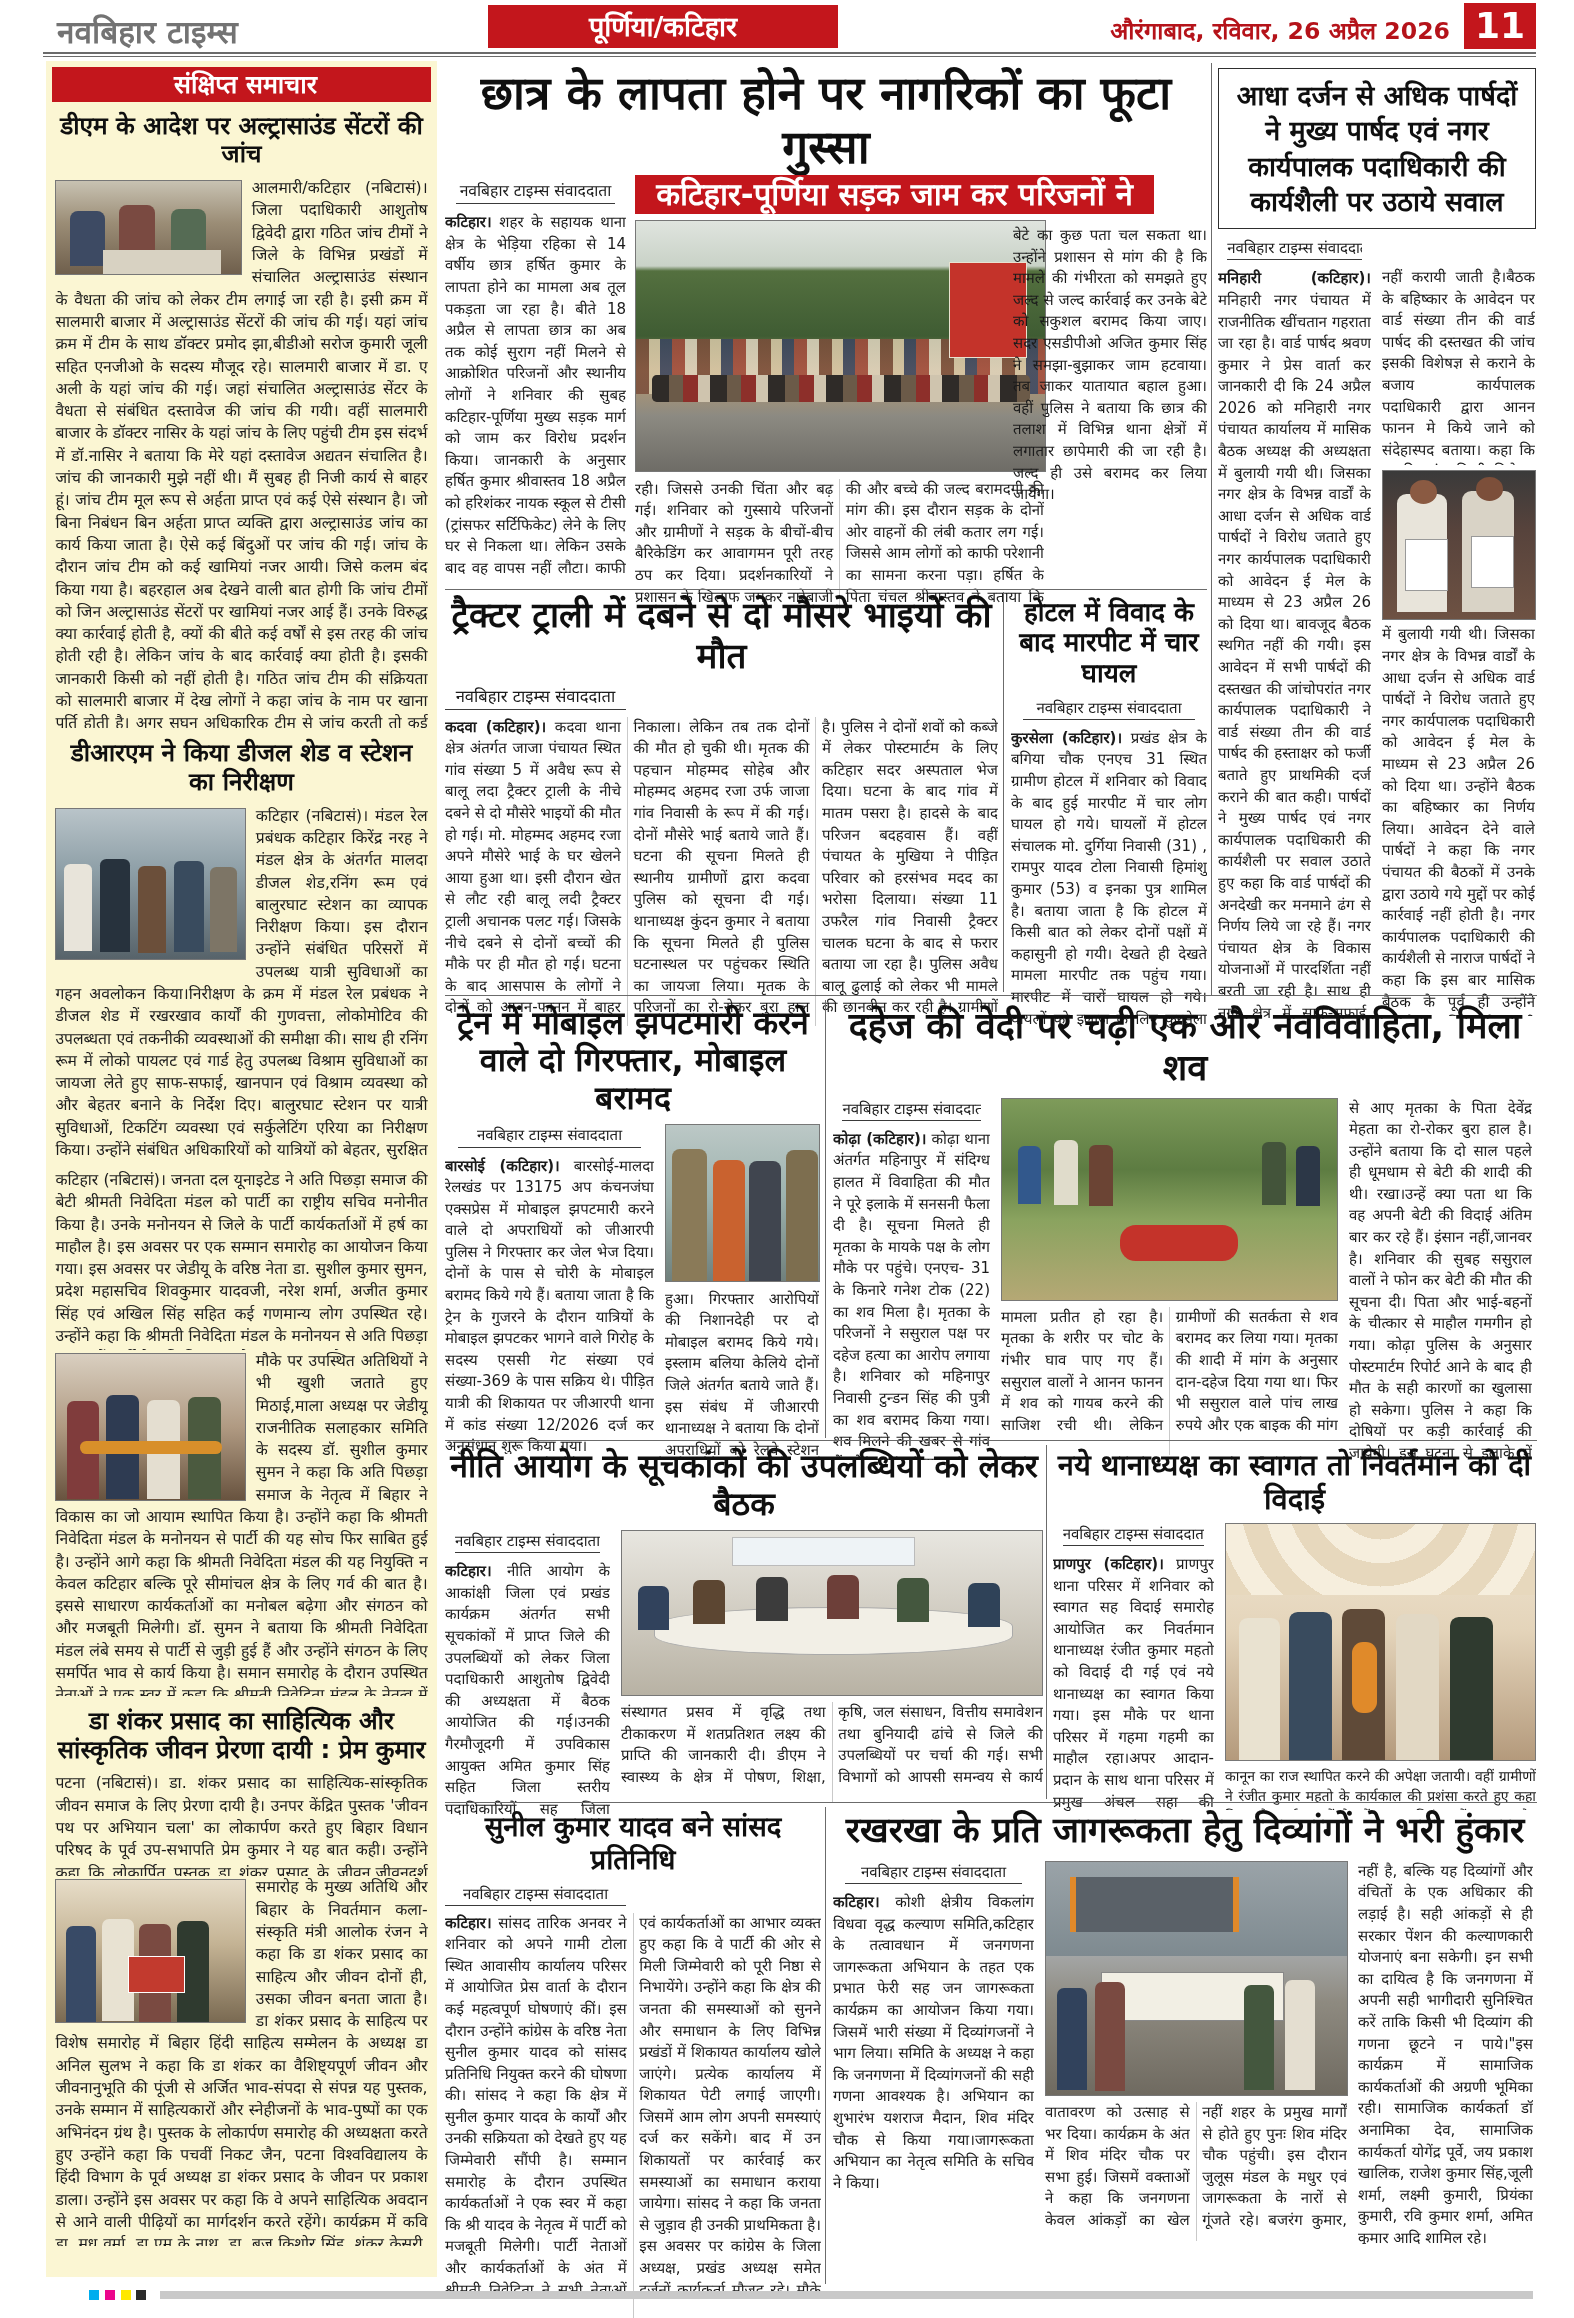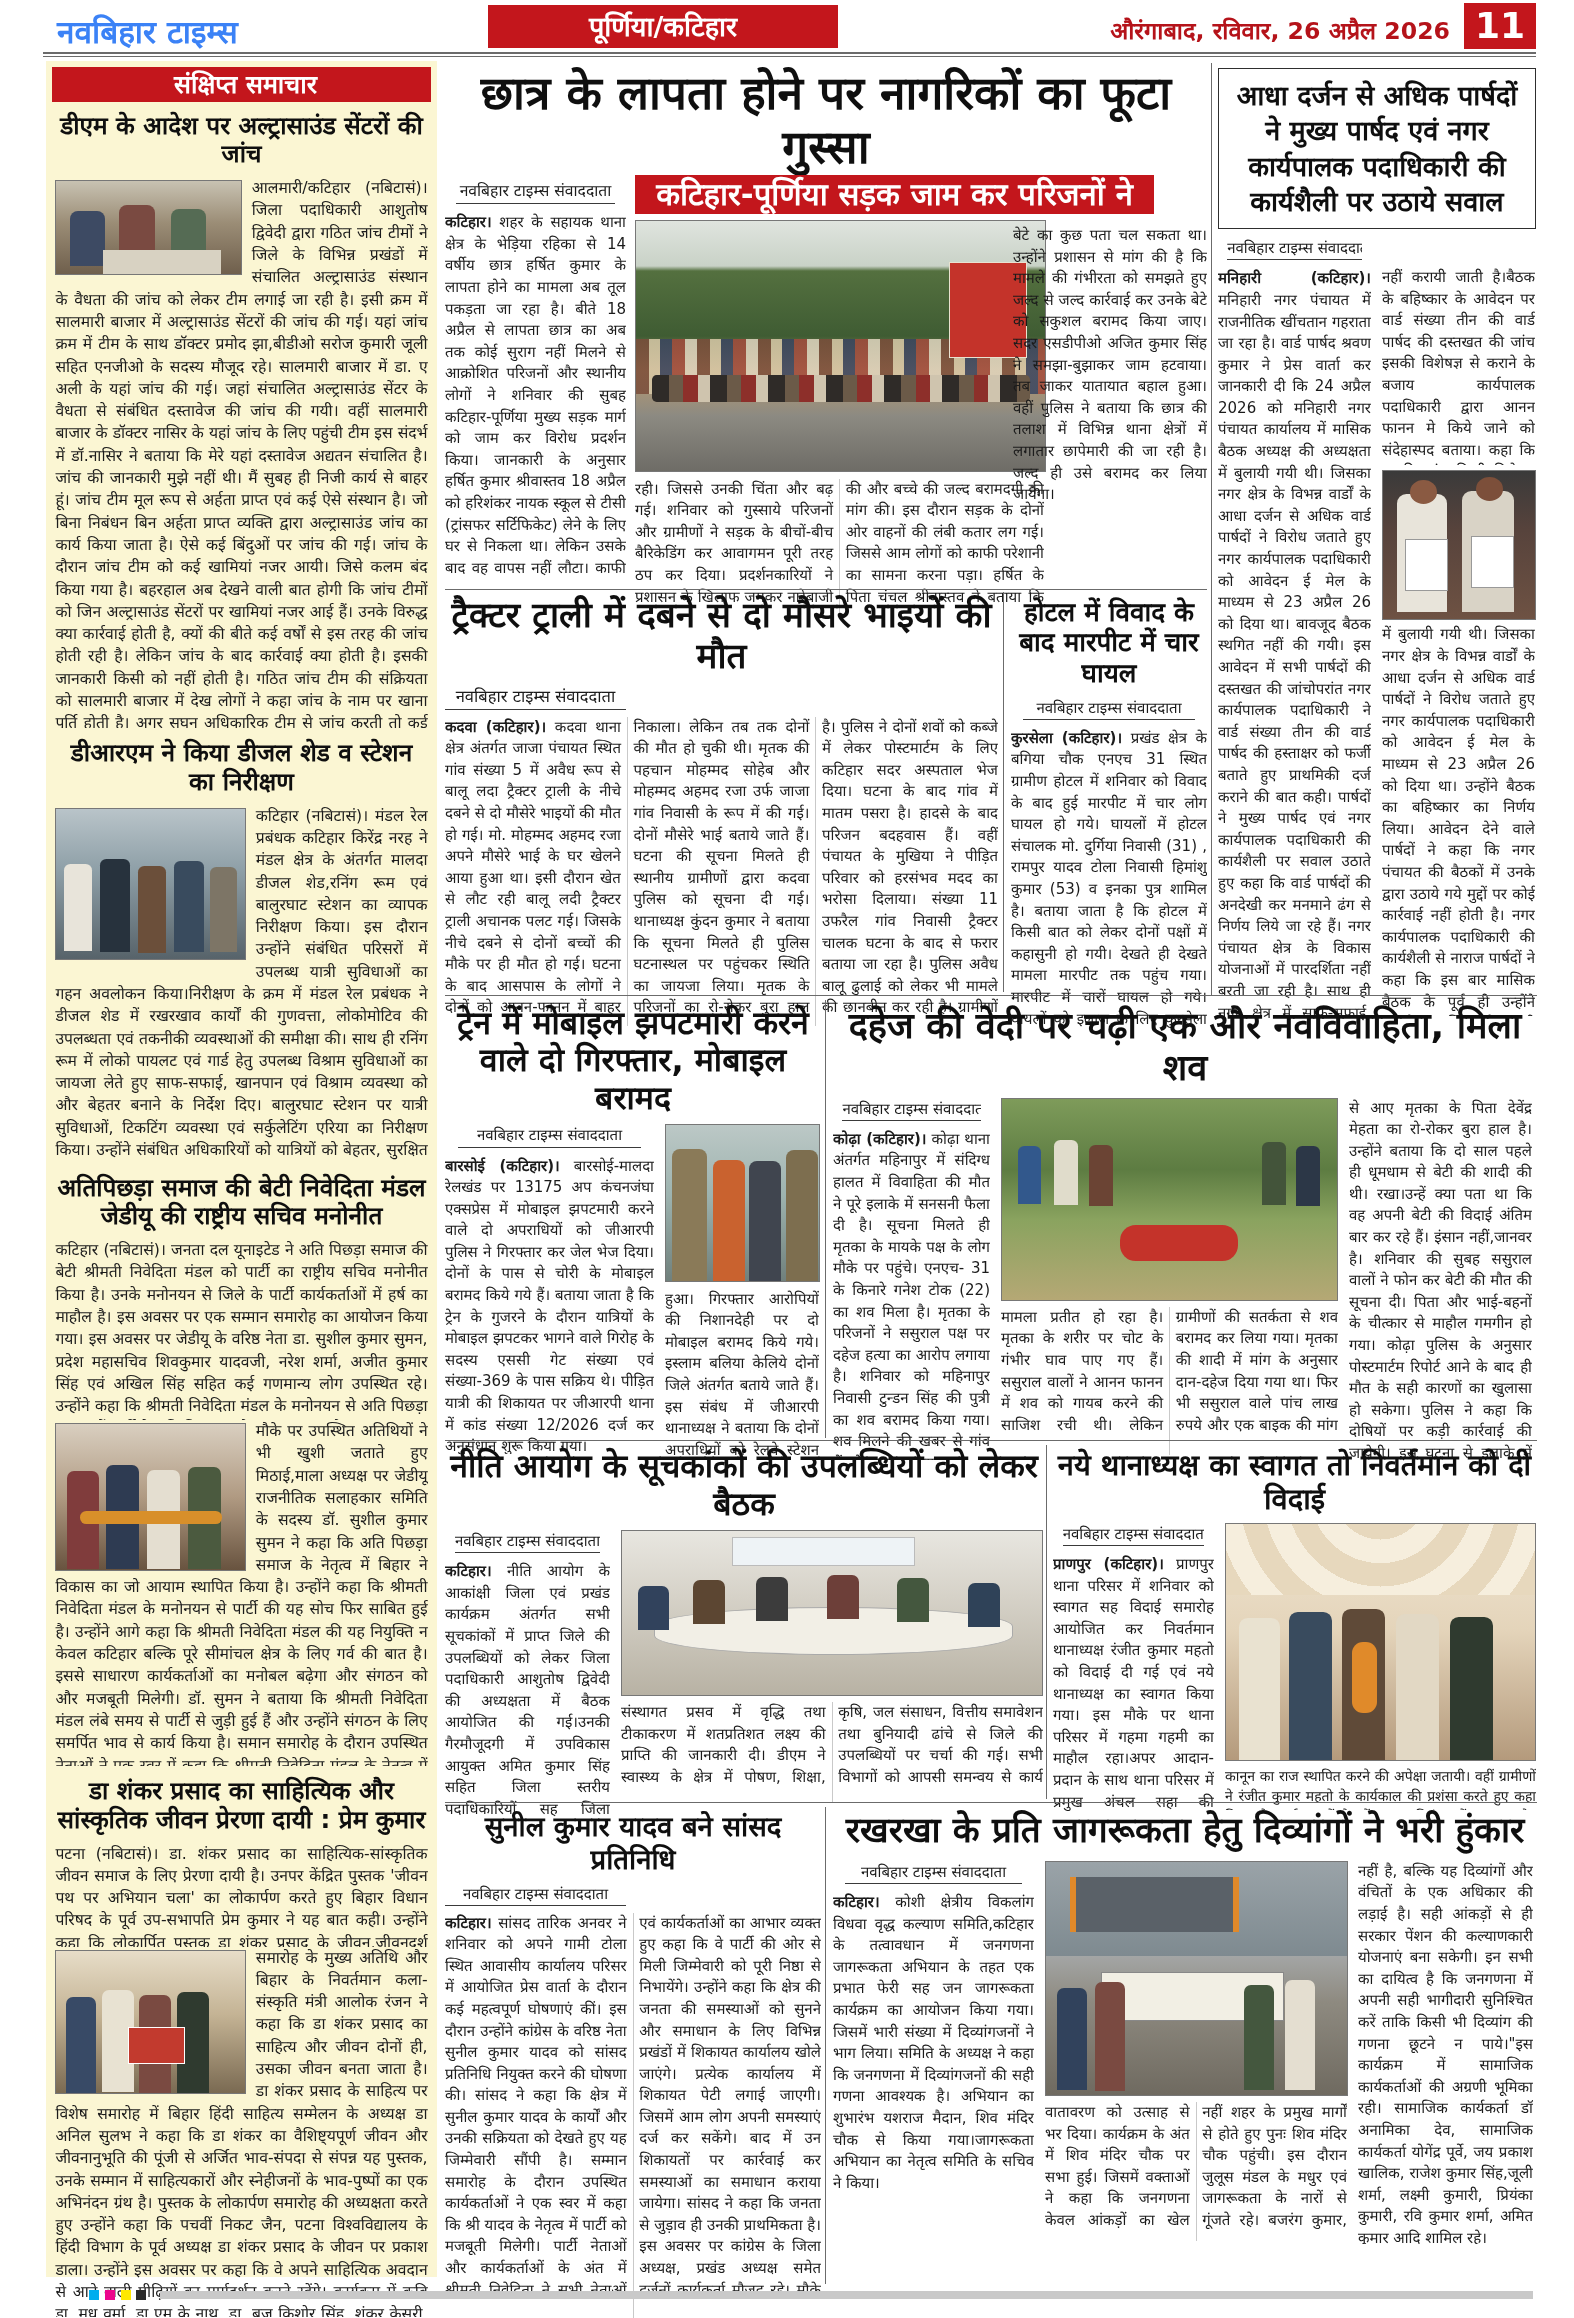--- a/index.html
+++ b/index.html
@@ -18,21 +18,21 @@
   .kicker{background:#c3161c;color:#fff;font-weight:bold;text-align:center}
   .redbar{background:#c3161c;color:#fff;font-weight:bold;text-align:center}
   .ybox{background:#fbf6d3}
   .rule{position:absolute;background:#6b6b6b}
   .boxed{border:1.6px solid #2e2e2e}
 </style>
 </head>
 <body>
 
 <div class="abs" style="left:0;top:0;width:1574px;height:52px;">
-  <div class="abs" style="left:57px;top:9.4px;font-size:31.5px;font-weight:bold;color:#3b82f6;">नवबिहार टाइम्स</div>
+  <div class="abs" style="left:57px;top:9.4px;font-size:31.5px;font-weight:bold;color:#737373;">नवबिहार टाइम्स</div>
   <div class="abs redbar" style="left:488px;top:4.7px;width:350px;height:43px;font-size:27px;line-height:43px;">
     <span>पूर्णिया/कटिहार</span>
   </div>
   <div class="abs" style="right:124px;top:14px;font-size:23.6px;font-weight:bold;color:#b5131a;">औरंगाबाद, रविवार, 26 अप्रैल 2026</div>
   <div class="abs redbar" style="left:1464px;top:3.1px;width:72px;height:46px;font-size:36px;line-height:46px;">
     <span>11</span>
   </div>
 </div>
 <div class="rule" style="left:43px;top:52px;width:1493px;height:1.6px"></div>
 <div class="rule" style="left:43px;top:56px;width:1493px;height:0.8px"></div>
@@ -65,21 +65,20 @@
         <i class="abs" style="left:44px;top:50px;width:30px;height:93px;background:#27323d;border-radius:6.3px 6.3px 0 0;"></i>
         <i class="abs" style="left:82px;top:57px;width:28px;height:87px;background:#6b4f3a;border-radius:6.3px 6.3px 0 0;"></i>
         <i class="abs" style="left:118px;top:52px;width:30px;height:91px;background:#394b5e;border-radius:6.3px 6.3px 0 0;"></i>
         <i class="abs" style="left:154px;top:58px;width:27px;height:85px;background:#7d7566;border-radius:6.3px 6.3px 0 0;"></i>
       </span>
       <span>कटिहार (नबिटासं)। मंडल रेल प्रबंधक कटिहार किरेंद्र नरह ने मंडल क्षेत्र के अंतर्गत मालदा डीजल शेड,रनिंग रूम एवं बालुरघाट स्टेशन का व्यापक निरीक्षण किया। इस दौरान उन्होंने संबंधित परिसरों में उपलब्ध यात्री सुविधाओं का गहन अवलोकन किया।निरीक्षण के क्रम में मंडल रेल प्रबंधक ने डीजल शेड में रखरखाव कार्यों की गुणवत्ता, लोकोमोटिव की उपलब्धता एवं तकनीकी व्यवस्थाओं की समीक्षा की। साथ ही रनिंग रूम में लोको पायलट एवं गार्ड हेतु उपलब्ध विश्राम सुविधाओं का जायजा लेते हुए साफ-सफाई, खानपान एवं विश्राम व्यवस्था को और बेहतर बनाने के निर्देश दिए। बालुरघाट स्टेशन पर यात्री सुविधाओं, टिकटिंग व्यवस्था एवं सर्कुलेटिंग एरिया का निरीक्षण किया। उन्होंने संबंधित अधिकारियों को यात्रियों को बेहतर, सुरक्षित एवं आरामदायक सुविधाएं उपलब्ध कराने के लिए आवश्यक दिशा-निर्देश दिए। इस अवसर पर वरिष्ठ मंडल यांत्रिक अभियंता अनूप कुमार सिंह, वरिष्ठ मंडल अभियंता निर्माण, वरिष्ठ मंडल सुरक्षा अधिकारी, अमित कुमार सिंह, संदीप कुमार पीएस सहित अन्य अधिकारीगण उपस्थित रहे। मंडल रेल प्रबंधक ने सभी अधिकारियों को निर्देशित किया कि यात्रियों की सुविधा एवं सुरक्षा को सर्वोच्च प्राथमिकता देते हुए रेलवे सेवाओं की गुणवत्ता में निरंतर सुधार सुनिश्चित किया जाय।</span>
     </div>
   </div>
 
   <div style="padding:0 9.4px 6.3px 9.4px;">
-    <div class="hl" style="font-size:24.4px;margin:4.7px 0 7.9px 0;">अतिपिछड़ा समाज की बेटी निवेदिता मंडल जेडीयू की राष्ट्रीय सचिव मनोनीत</div>
     <div class="briefs-txt" style="height:181px;">
       <span>कटिहार (नबिटासं)। जनता दल यूनाइटेड ने अति पिछड़ा समाज की बेटी श्रीमती निवेदिता मंडल को पार्टी का राष्ट्रीय सचिव मनोनीत किया है। उनके मनोनयन से जिले के पार्टी कार्यकर्ताओं में हर्ष का माहौल है। इस अवसर पर एक सम्मान समारोह का आयोजन किया गया। इस अवसर पर जेडीयू के वरिष्ठ नेता डा. सुशील कुमार सुमन, प्रदेश महासचिव शिवकुमार यादवजी, नरेश शर्मा, अजीत कुमार सिंह एवं अखिल सिंह सहित कई गणमान्य लोग उपस्थित रहे। उन्होंने कहा कि श्रीमती निवेदिता मंडल के मनोनयन से अति पिछड़ा समाज में पार्टी के प्रति विश्वास और मजबूत हुआ है।</span>
     </div>
     <div class="briefs-txt" style="height:346px;">
       <span class="photo" style="float:left;width:189px;height:146px;margin:3.1px 9.4px 3.1px 0;display:block;
                    background:linear-gradient(180deg,#d9cfc0 0%,#b09a82 50%,#68533f 100%);">
         <i class="abs" style="left:11px;top:47px;width:31.5px;height:98px;background:#803c3c;border-radius:7px 7px 0 0;"></i>
         <i class="abs" style="left:50px;top:41px;width:33px;height:104px;background:#2e3b52;border-radius:7px 7px 0 0;"></i>
         <i class="abs" style="left:91px;top:46px;width:33px;height:99px;background:#e4ded0;border-radius:7px 7px 0 0;"></i>
         <i class="abs" style="left:132px;top:43px;width:33px;height:102px;background:#4b5a3f;border-radius:7px 7px 0 0;"></i>

